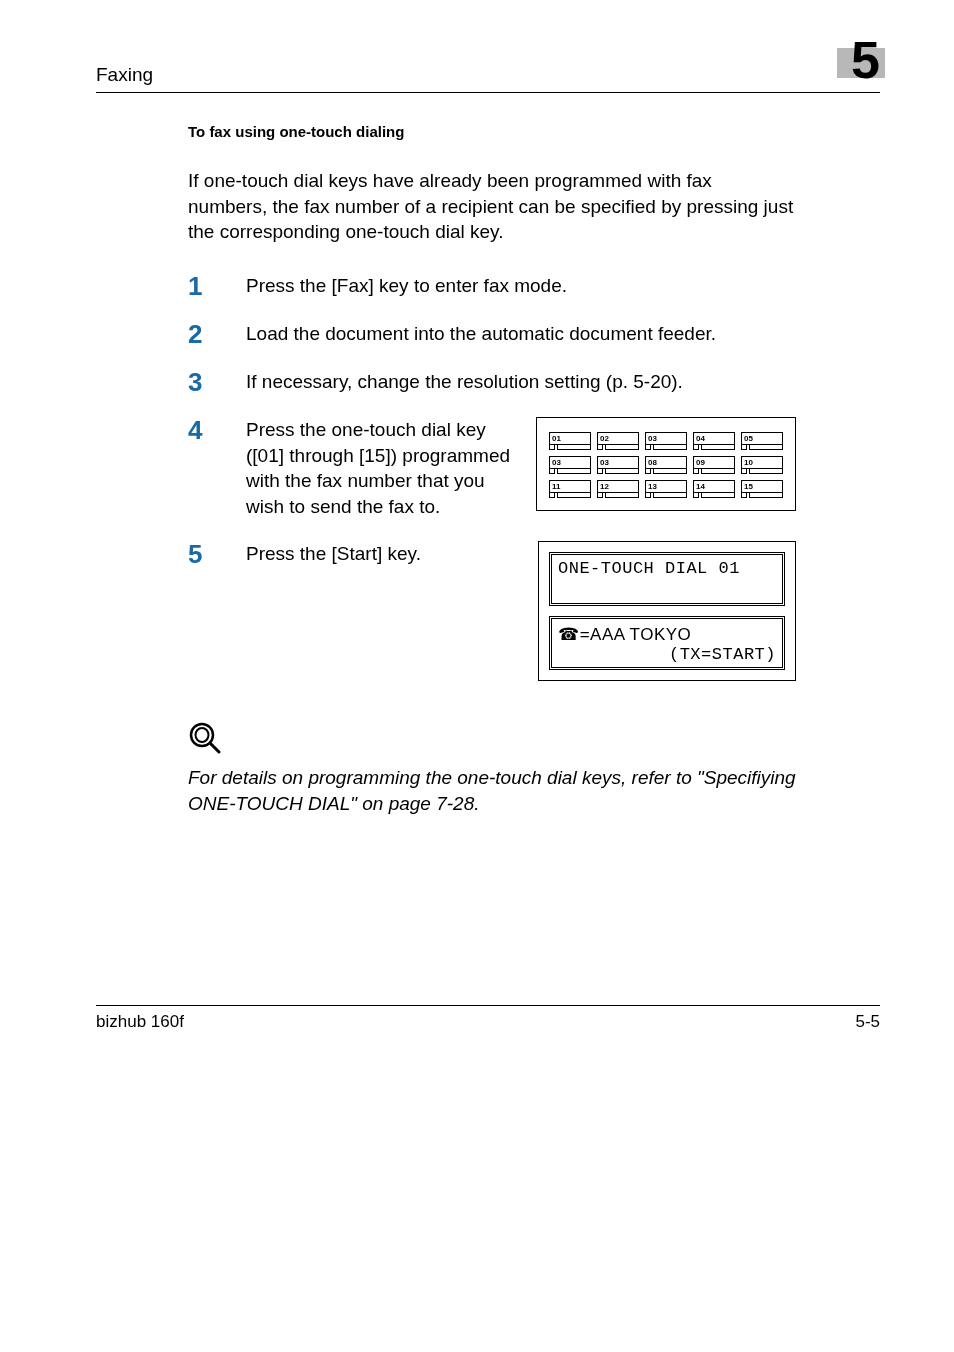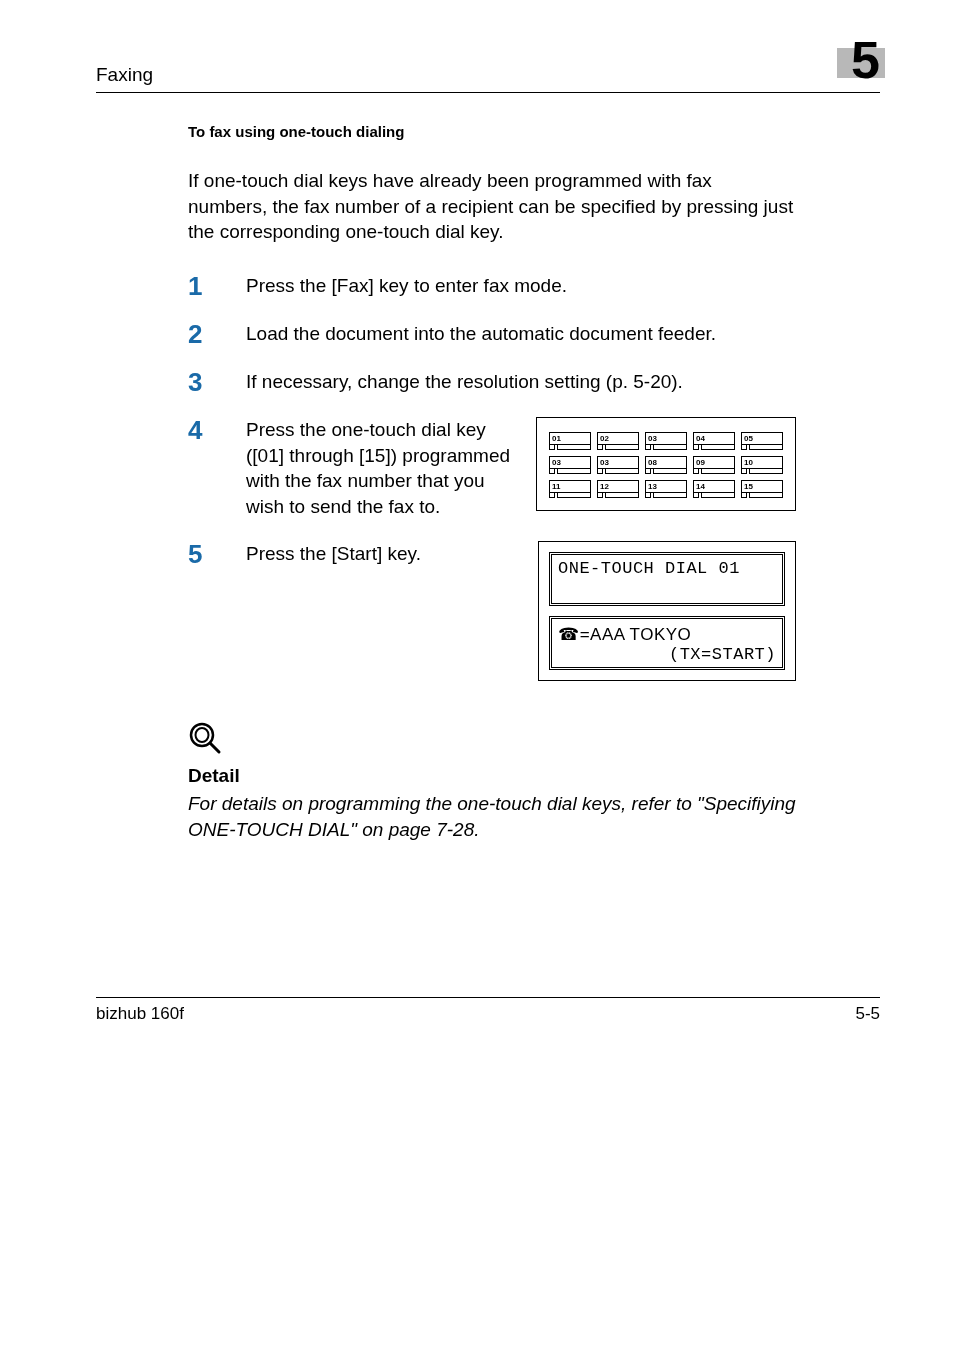--- a/index.html
+++ b/index.html
@@ -43,21 +43,21 @@
   .lcd-line:last-child { margin-bottom: 0; }
   .lcd-row2 { text-align: right; }
 
   
   .detail-block { margin-top: 40px; }
   .loupe-icon { margin-bottom: 6px; }
   .detail-title { font-size: 19px; font-weight: 700; margin-bottom: 4px; }
   .detail-text { font-size: 19px; font-style: italic; line-height: 1.35; }
 
   
-  .footer { position: absolute; left: 96px; right: 74px; bottom: 36px; margin-top: 44px; }
+  .footer { position: absolute; left: 96px; right: 74px; bottom: 28px; margin-top: 44px; }
   .footer-rule { border: none; border-top: 1px solid #000; margin-bottom: 6px; }
   .footer-row { display: flex; justify-content: space-between; font-size: 17px; }
 
   .phone-glyph { font-family: Arial, sans-serif; }
 </style>
 </head>
 <body>
 
 <div class="page">
 
@@ -232,21 +232,20 @@
     </div>
 
     <div class="detail-block">
       <div class="loupe-icon">
         <svg width="34" height="34" viewBox="0 0 34 34">
           <circle cx="14" cy="14" r="11" fill="none" stroke="#000" stroke-width="2.5"></circle>
           <ellipse cx="14" cy="14" rx="6.5" ry="7" fill="none" stroke="#000" stroke-width="2"></ellipse>
           <line x1="22" y1="22" x2="31" y2="31" stroke="#000" stroke-width="3" stroke-linecap="round"></line>
         </svg>
       </div>
-      <div class="detail-title">Detail</div>
       <div class="detail-text">For details on programming the one-touch dial keys, refer to "Specifiying ONE-TOUCH DIAL" on page 7-28.</div>
     </div>
 
   </div>
 
   <div class="footer">
     <hr class="footer-rule">
     <div class="footer-row">
       <div>bizhub 160f</div>
       <div>5-5</div>

